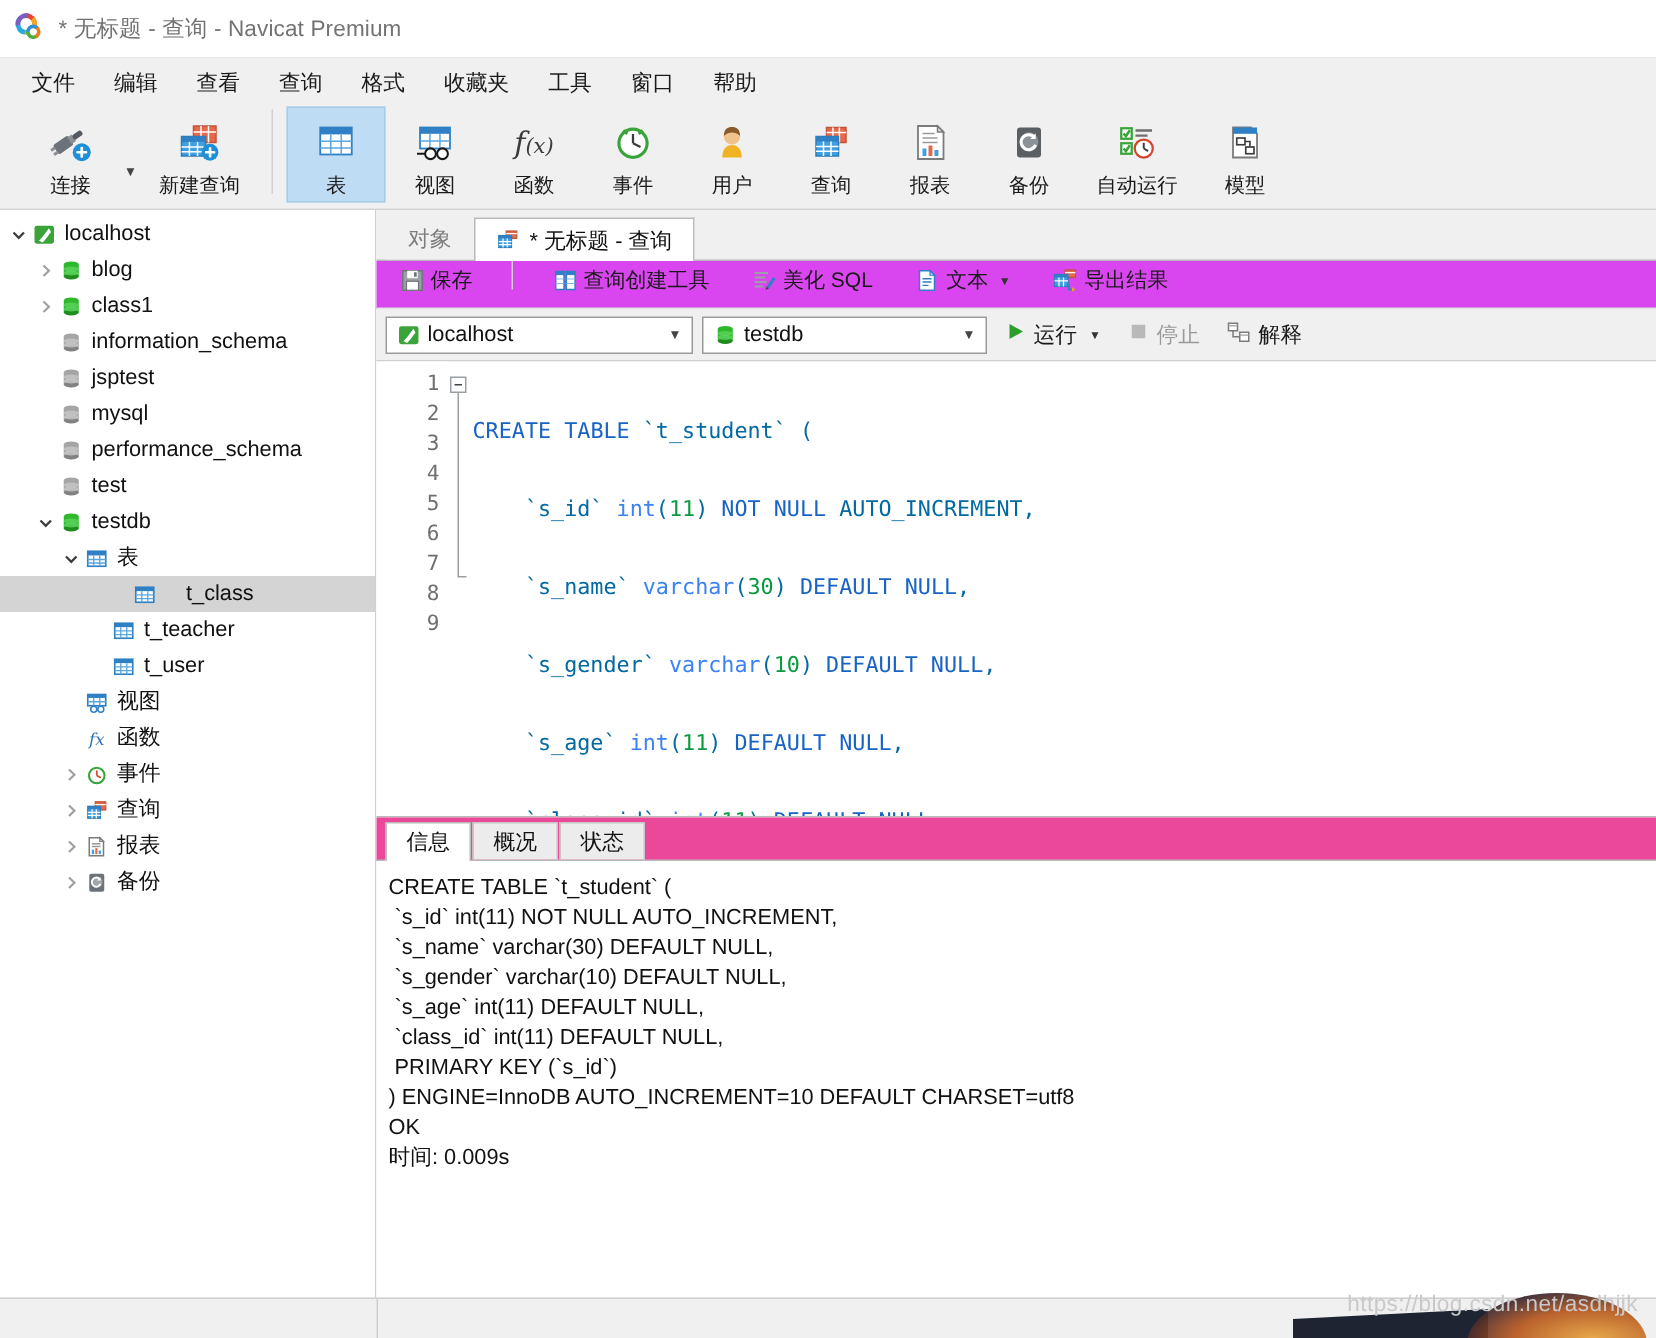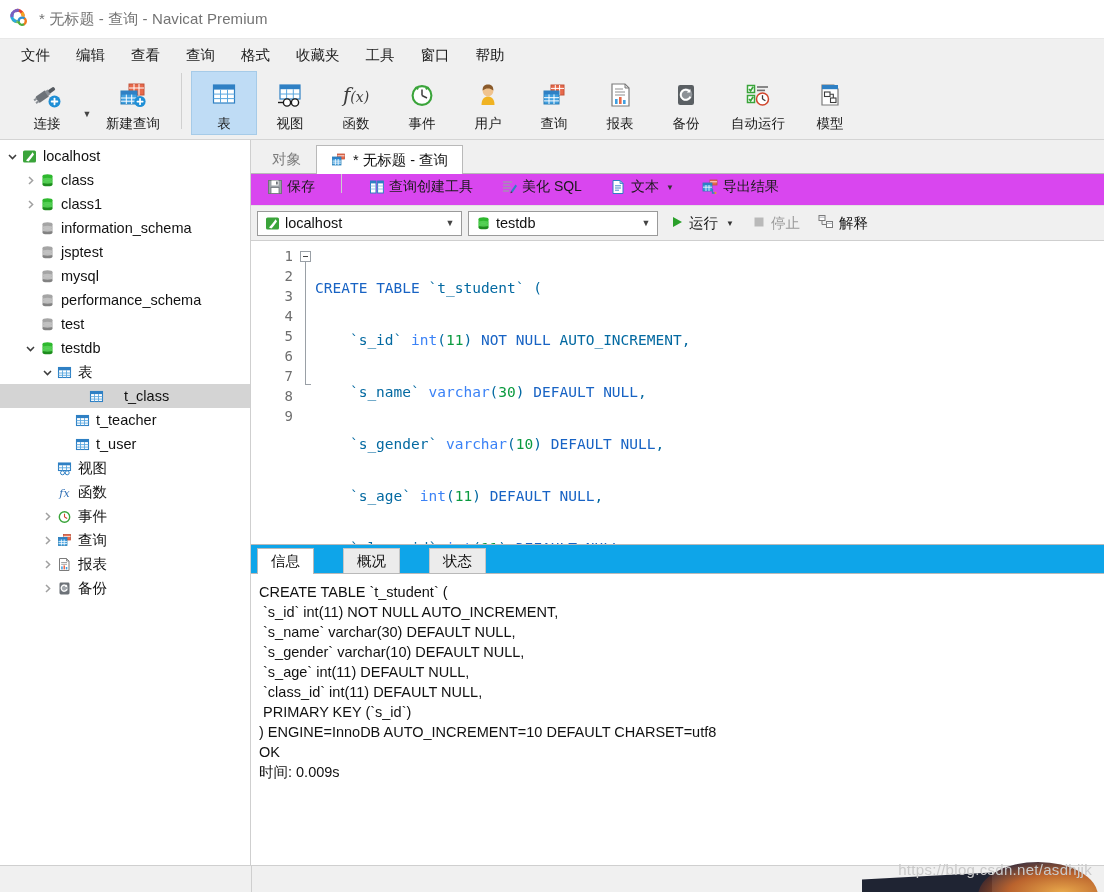--- a/index.html
+++ b/index.html
@@ -207,25 +207,24 @@
 
   
   .resultpanel {
     height: 320px; min-height: 320px;
     border-top: 1px solid #b9b9b9;
     background: #ffffff;
     display: flex; flex-direction: column;
   }
   .rtabs {
     height: 28px; min-height: 28px;
-    background: #0ea5e9;
+    background: #ec4899;
     display: flex; align-items: flex-end;
     border-bottom: 1px solid #b9b9b9;
     padding-left: 6px;
-    gap: 28px;
   }
   .rtab {
     height: 25px; padding: 0 13px;
     display: flex; align-items: center;
     font-size: 14.5px; color: #111;
     background: #ececec; border: 1px solid #c6c6c6; border-bottom: none;
     margin-right: 1px; box-sizing: border-box; cursor: default;
   }
   .rtab.active { background: #ffffff; border-color: #b9b9b9; height: 26px; margin-bottom: -1px; }
   .rbody {
@@ -517,21 +516,21 @@
         </span>
         <span class="ticon">
           <svg width="15" height="15" viewBox="0 0 15 15">
             <ellipse cx="7.5" cy="3.2" rx="5" ry="1.9" fill="#2eb82e"></ellipse>
             <rect x="2.5" y="3.2" width="10" height="8.2" fill="#2eb82e"></rect>
             <ellipse cx="7.5" cy="11.4" rx="5" ry="1.9" fill="#1e8c1e"></ellipse>
             <ellipse cx="7.5" cy="6.4" rx="5" ry="1.7" fill="#5fd65f" opacity=".75"></ellipse>
             <ellipse cx="7.5" cy="9" rx="5" ry="1.7" fill="#5fd65f" opacity=".75"></ellipse>
           </svg>
         </span>
-        <span class="tlabel">class</span>
+        <span class="tlabel">blog</span>
       </div>
 
       <div class="trow">
         <span class="tw" style="width:22px"></span>
         <span class="arrow">
           <svg width="11" height="11" viewBox="0 0 11 11">
               <path d="M4 2 L7.6 5.5 L4 9" fill="none" stroke="#a0a0a0" stroke-width="1.5"></path>
             </svg>
         </span>
         <span class="ticon">

